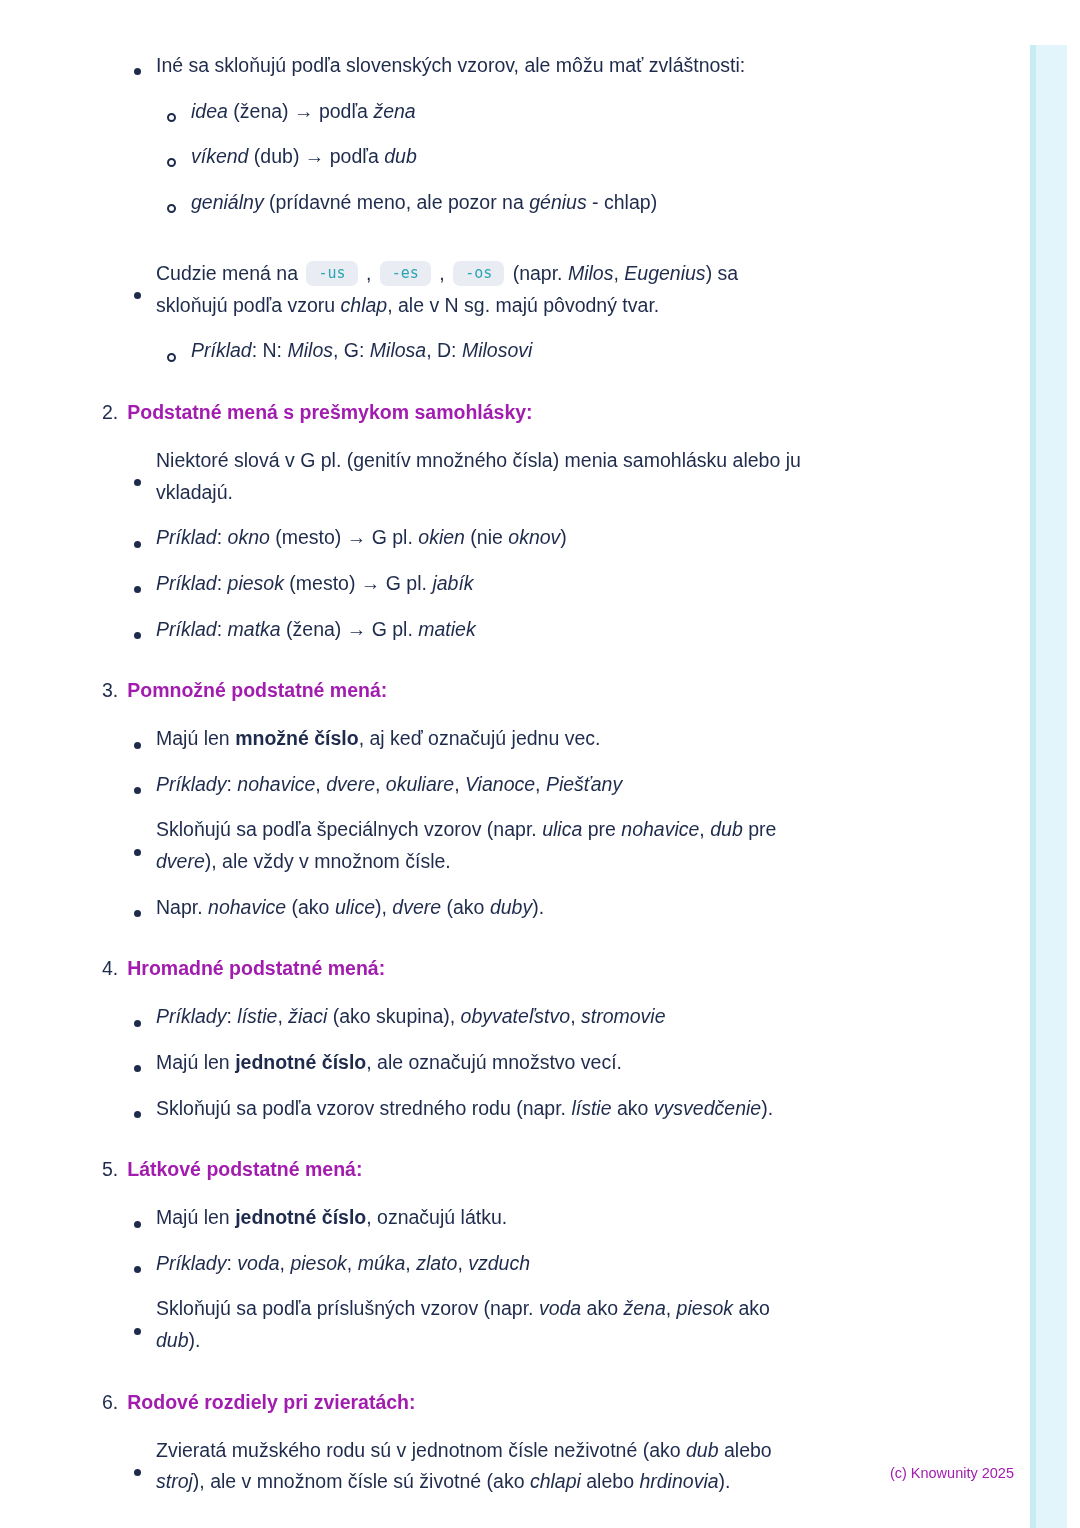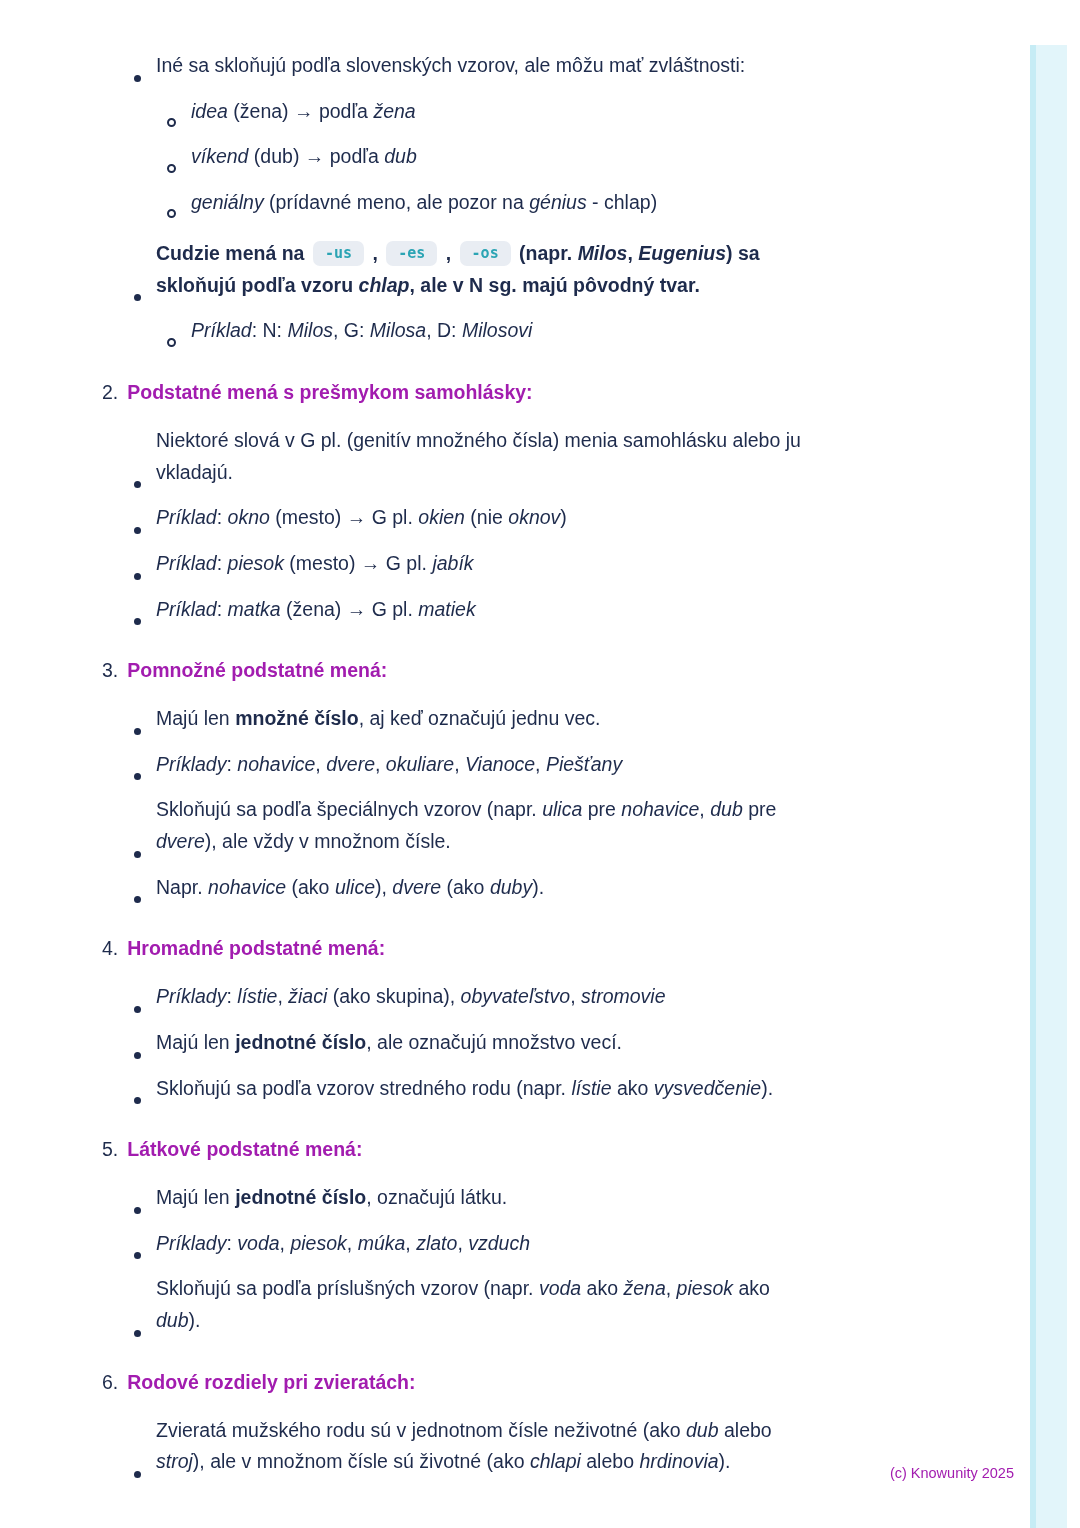--- a/index.html
+++ b/index.html
@@ -28,31 +28,31 @@
     top: 45px;
     bottom: 0;
     right: 13px;
     width: 31px;
     background: #e2f5fa;
     border-left: 6px solid #c6ecf5;
   }
   .blocks { position: relative; }
   .block {
     display: flex;
-    align-items: flex-end;
+    align-items: center;
     margin: 0 0 14px 0;
   }
   .block.ul1 { margin-left: 134px; }
   .block.ul2 { margin-left: 167px; }
   .block.num {
     margin-left: 102px;
     margin-top: 27px;
     margin-bottom: 17px;
   }
-  .block.ul2 + .block.ul1 { margin-top: 20px; font-weight: bold; }
+  .block.ul2 + .block.ul1 { margin-top: 40px; }
   .block.ul1 + .block.num, .block.ul2 + .block.num { margin-top: 30px; }
   .marker {
     flex: 0 0 auto;
     margin-right: 15px;
     margin-top: 12px;
   }
   .marker.dot {
     width: 7px; height: 7px;
     border-radius: 50%;
     background: #1e2b4c;

